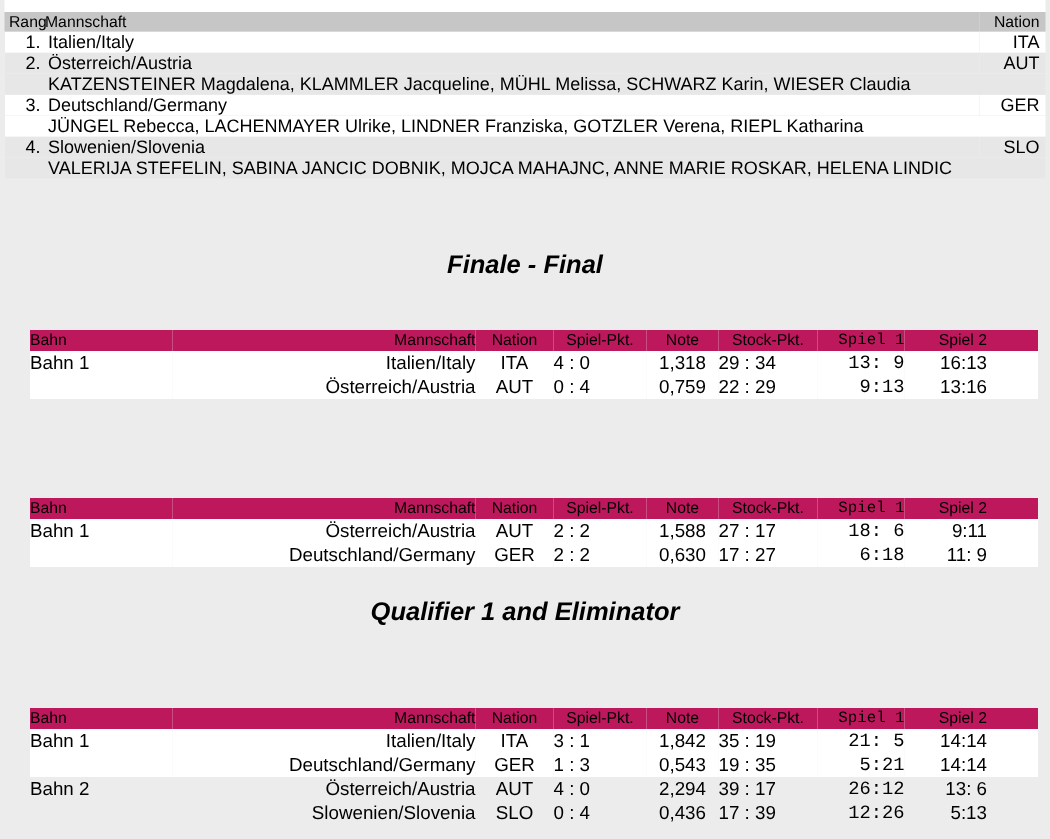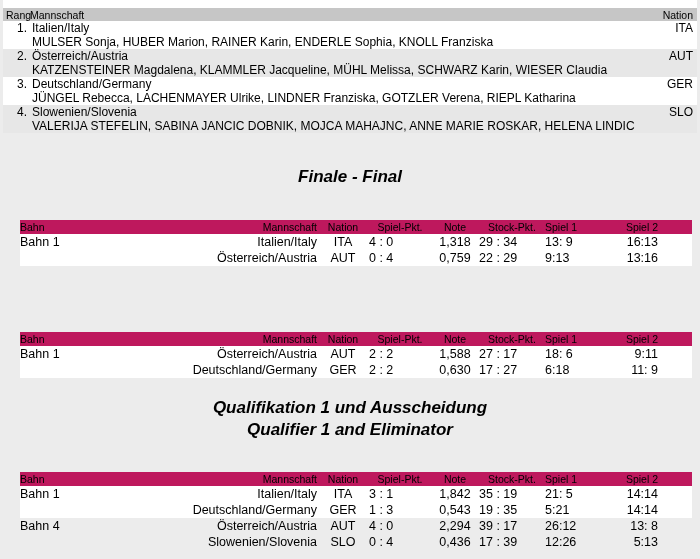--- a/index.html
+++ b/index.html
@@ -52,21 +52,21 @@
   .match td { height:16px; padding:0; vertical-align:middle; white-space:nowrap; }
   .match tr.white td { background:#ffffff; }
   .match tr.gray td { background:transparent; }
 
   .c-bahn  { text-align:left;  padding-left:10px; }
   .c-team  { text-align:right; padding-right:8px; }
   .c-nation{ text-align:center; }
   .c-sp    { }
   .c-note  { text-align:center;margin-top:38px; }
   .c-stp   { }
-  .c-s1    { text-align:left; padding-right:2px; }
+  .c-s1    { text-align:right; padding-right:2px;font-family:Liberation Mono, monospace; }
   .c-s2    { text-align:right; padding-right:2px; }
   .c-fill  { }
 
   .t-final { top:220px; }
   .t-q2    { top:332px; }
   .t-q1    { top:472px; }
 </style>
 </head>
 <body>
 
@@ -85,24 +85,20 @@
         <th class="h-rank">Rang</th>
         <th>Mannschaft</th>
         <th class="h-nation">Nation</th>
       </tr>
     </thead>
     <tbody>
       <tr class="white">
         <td class="rank">1.</td>
         <td class="team">Italien/Italy</td>
         <td class="nation">ITA</td>
-      </tr>
-      <tr class="white">
-        <td></td>
-        <td class="players" colspan="2">MULSER Sonja, HUBER Marion, RAINER Karin, ENDERLE  Sophia, KNOLL Franziska</td>
       </tr>
       <tr class="gray">
         <td class="rank">2.</td>
         <td class="team">Österreich/Austria</td>
         <td class="nation">AUT</td>
       </tr>
       <tr class="gray">
         <td></td>
         <td class="players" colspan="2">KATZENSTEINER Magdalena, KLAMMLER Jacqueline, MÜHL Melissa, SCHWARZ Karin, WIESER Claudia</td>
       </tr>
@@ -228,21 +224,20 @@
         <td class="c-note">0,630</td>
         <td class="c-stp">17 : 27</td>
         <td class="c-s1">6:18</td>
         <td class="c-s2">11: 9</td>
         <td class="c-fill"></td>
       </tr>
     </tbody>
   </table>
 
   <div class="section-title" style="top:397px">
-    <div>Qualifikation 1 und Ausscheidung</div>
     <div>Qualifier 1 and Eliminator</div>
   </div>
 
   <table class="match t-q1">
     <colgroup>
       <col style="width:95px">
         <col style="width:202px">
         <col style="width:52px">
         <col style="width:62px">
       <col style="width:48px">
@@ -281,28 +276,28 @@
         <td class="c-team">Deutschland/Germany</td>
         <td class="c-nation">GER</td>
         <td class="c-sp">1 : 3</td>
         <td class="c-note">0,543</td>
         <td class="c-stp">19 : 35</td>
         <td class="c-s1">5:21</td>
         <td class="c-s2">14:14</td>
         <td class="c-fill"></td>
       </tr>
       <tr class="gray">
-        <td class="c-bahn">Bahn 4</td>
+        <td class="c-bahn">Bahn 2</td>
         <td class="c-team">Österreich/Austria</td>
         <td class="c-nation">AUT</td>
         <td class="c-sp">4 : 0</td>
         <td class="c-note">2,294</td>
         <td class="c-stp">39 : 17</td>
         <td class="c-s1">26:12</td>
-        <td class="c-s2">13: 8</td>
+        <td class="c-s2">13: 6</td>
         <td class="c-fill"></td>
       </tr>
       <tr class="gray">
         <td class="c-bahn"></td>
         <td class="c-team">Slowenien/Slovenia</td>
         <td class="c-nation">SLO</td>
         <td class="c-sp">0 : 4</td>
         <td class="c-note">0,436</td>
         <td class="c-stp">17 : 39</td>
         <td class="c-s1">12:26</td>

